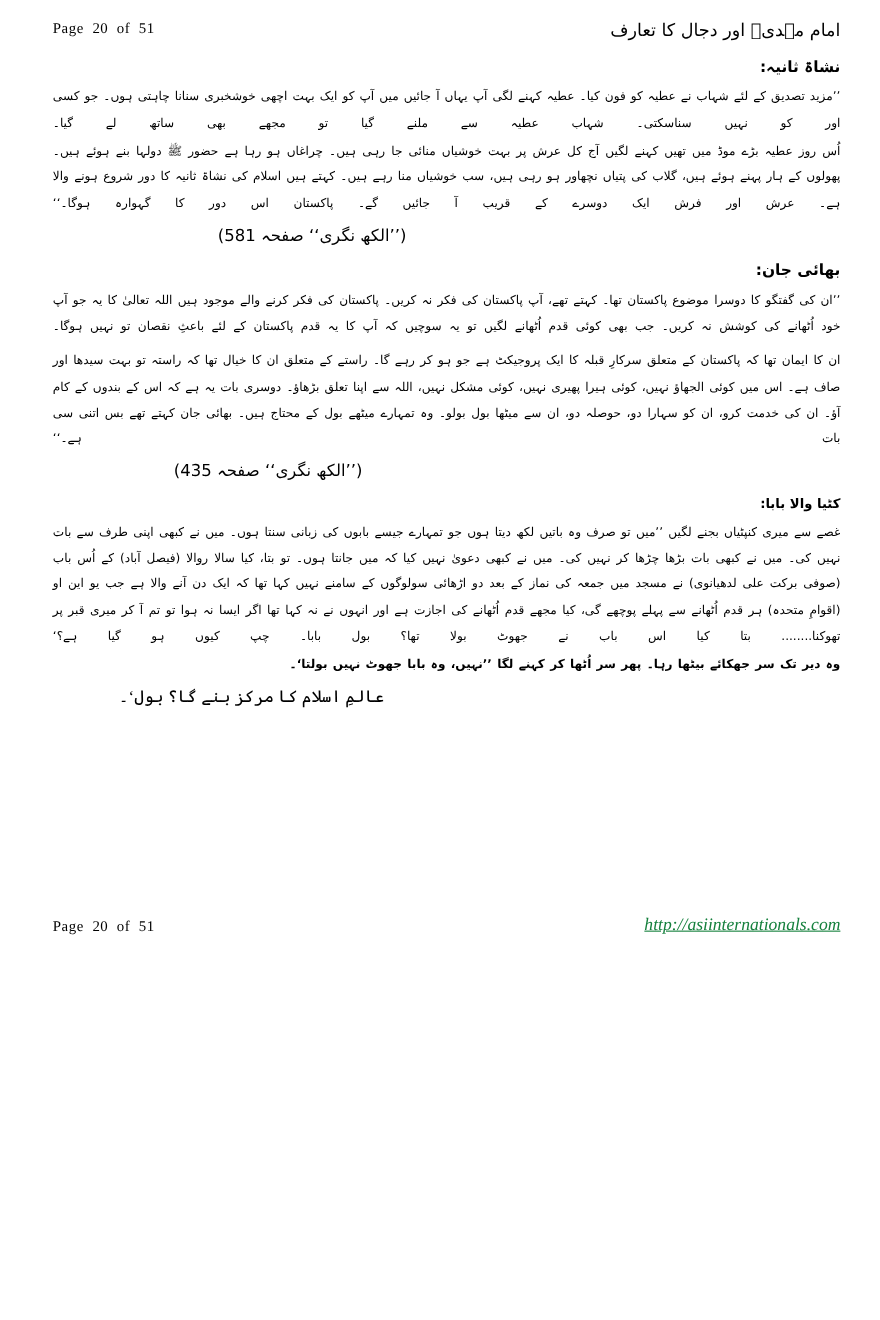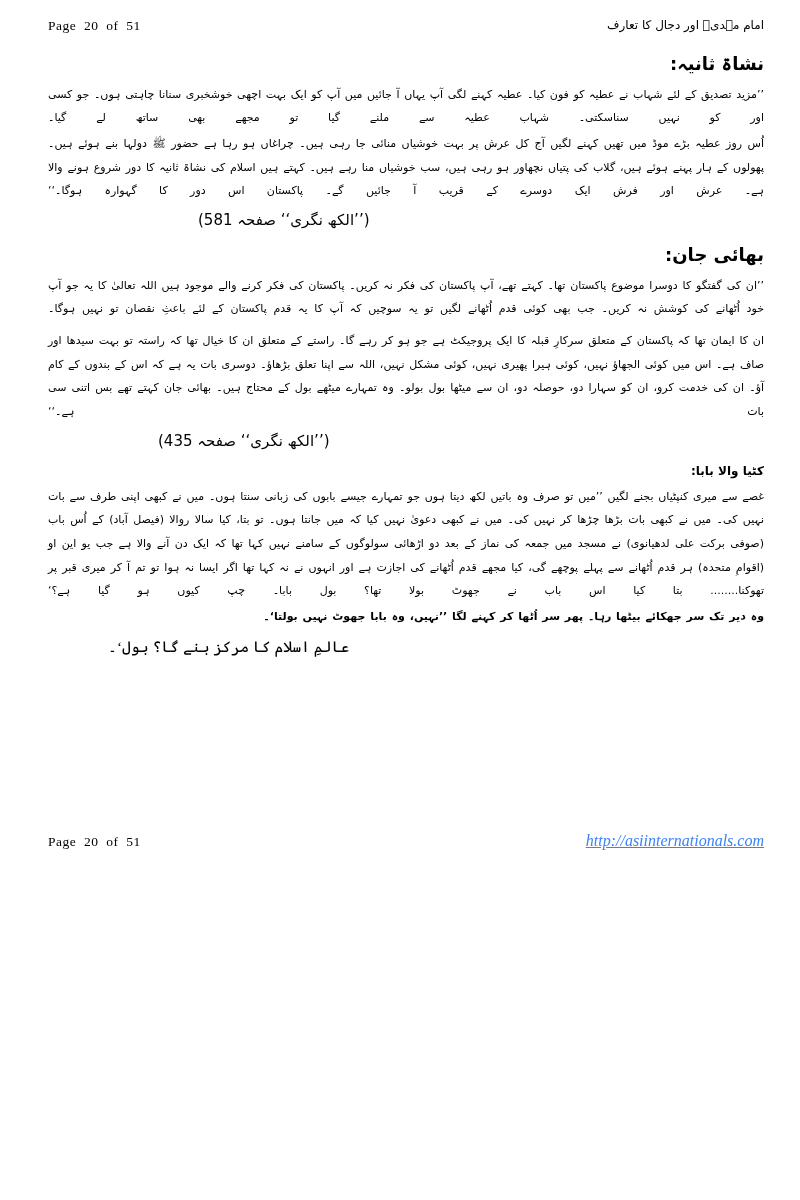--- a/index.html
+++ b/index.html
@@ -29,31 +29,31 @@
   }
   .page-num {
     font-family: "Liberation Serif", serif;
     font-size: 13.5px;
     letter-spacing: 0.5px;
     color: #000;
     white-space: pre;
   }
   .book-title {
     font-family: "DejaVu Sans", sans-serif;
-    font-size: 12px;
+    font-size: 16px;
     direction: rtl;
     color: #000;
   }
   .content {
     margin-top: 4px;
     direction: rtl;
     text-align: justify;
   }
   .heading {
-    font-size: 18px;
+    font-size: 14px;
     font-weight: 600;
     text-align: right;
     margin: 6px 0 4px 0;
     direction: rtl;
     line-height: 1.6;
   }
   .heading.small {
     font-size: 12px;
   }
   .para {
@@ -98,21 +98,21 @@
     right: 36px;
     bottom: 18px;
     display: flex;
     justify-content: space-between;
     align-items: flex-end;
   }
   .footer-url {
     font-family: "Liberation Serif", serif;
     font-size: 16px;
     font-style: italic;
-    color: #3b82f6;
+    color: #15803d;
     text-decoration: underline;
   }
   .spacer-sm { height: 6px; }
 </style>
 </head>
 <body>
 
 <div class="page">
 
   <div class="page-header">

